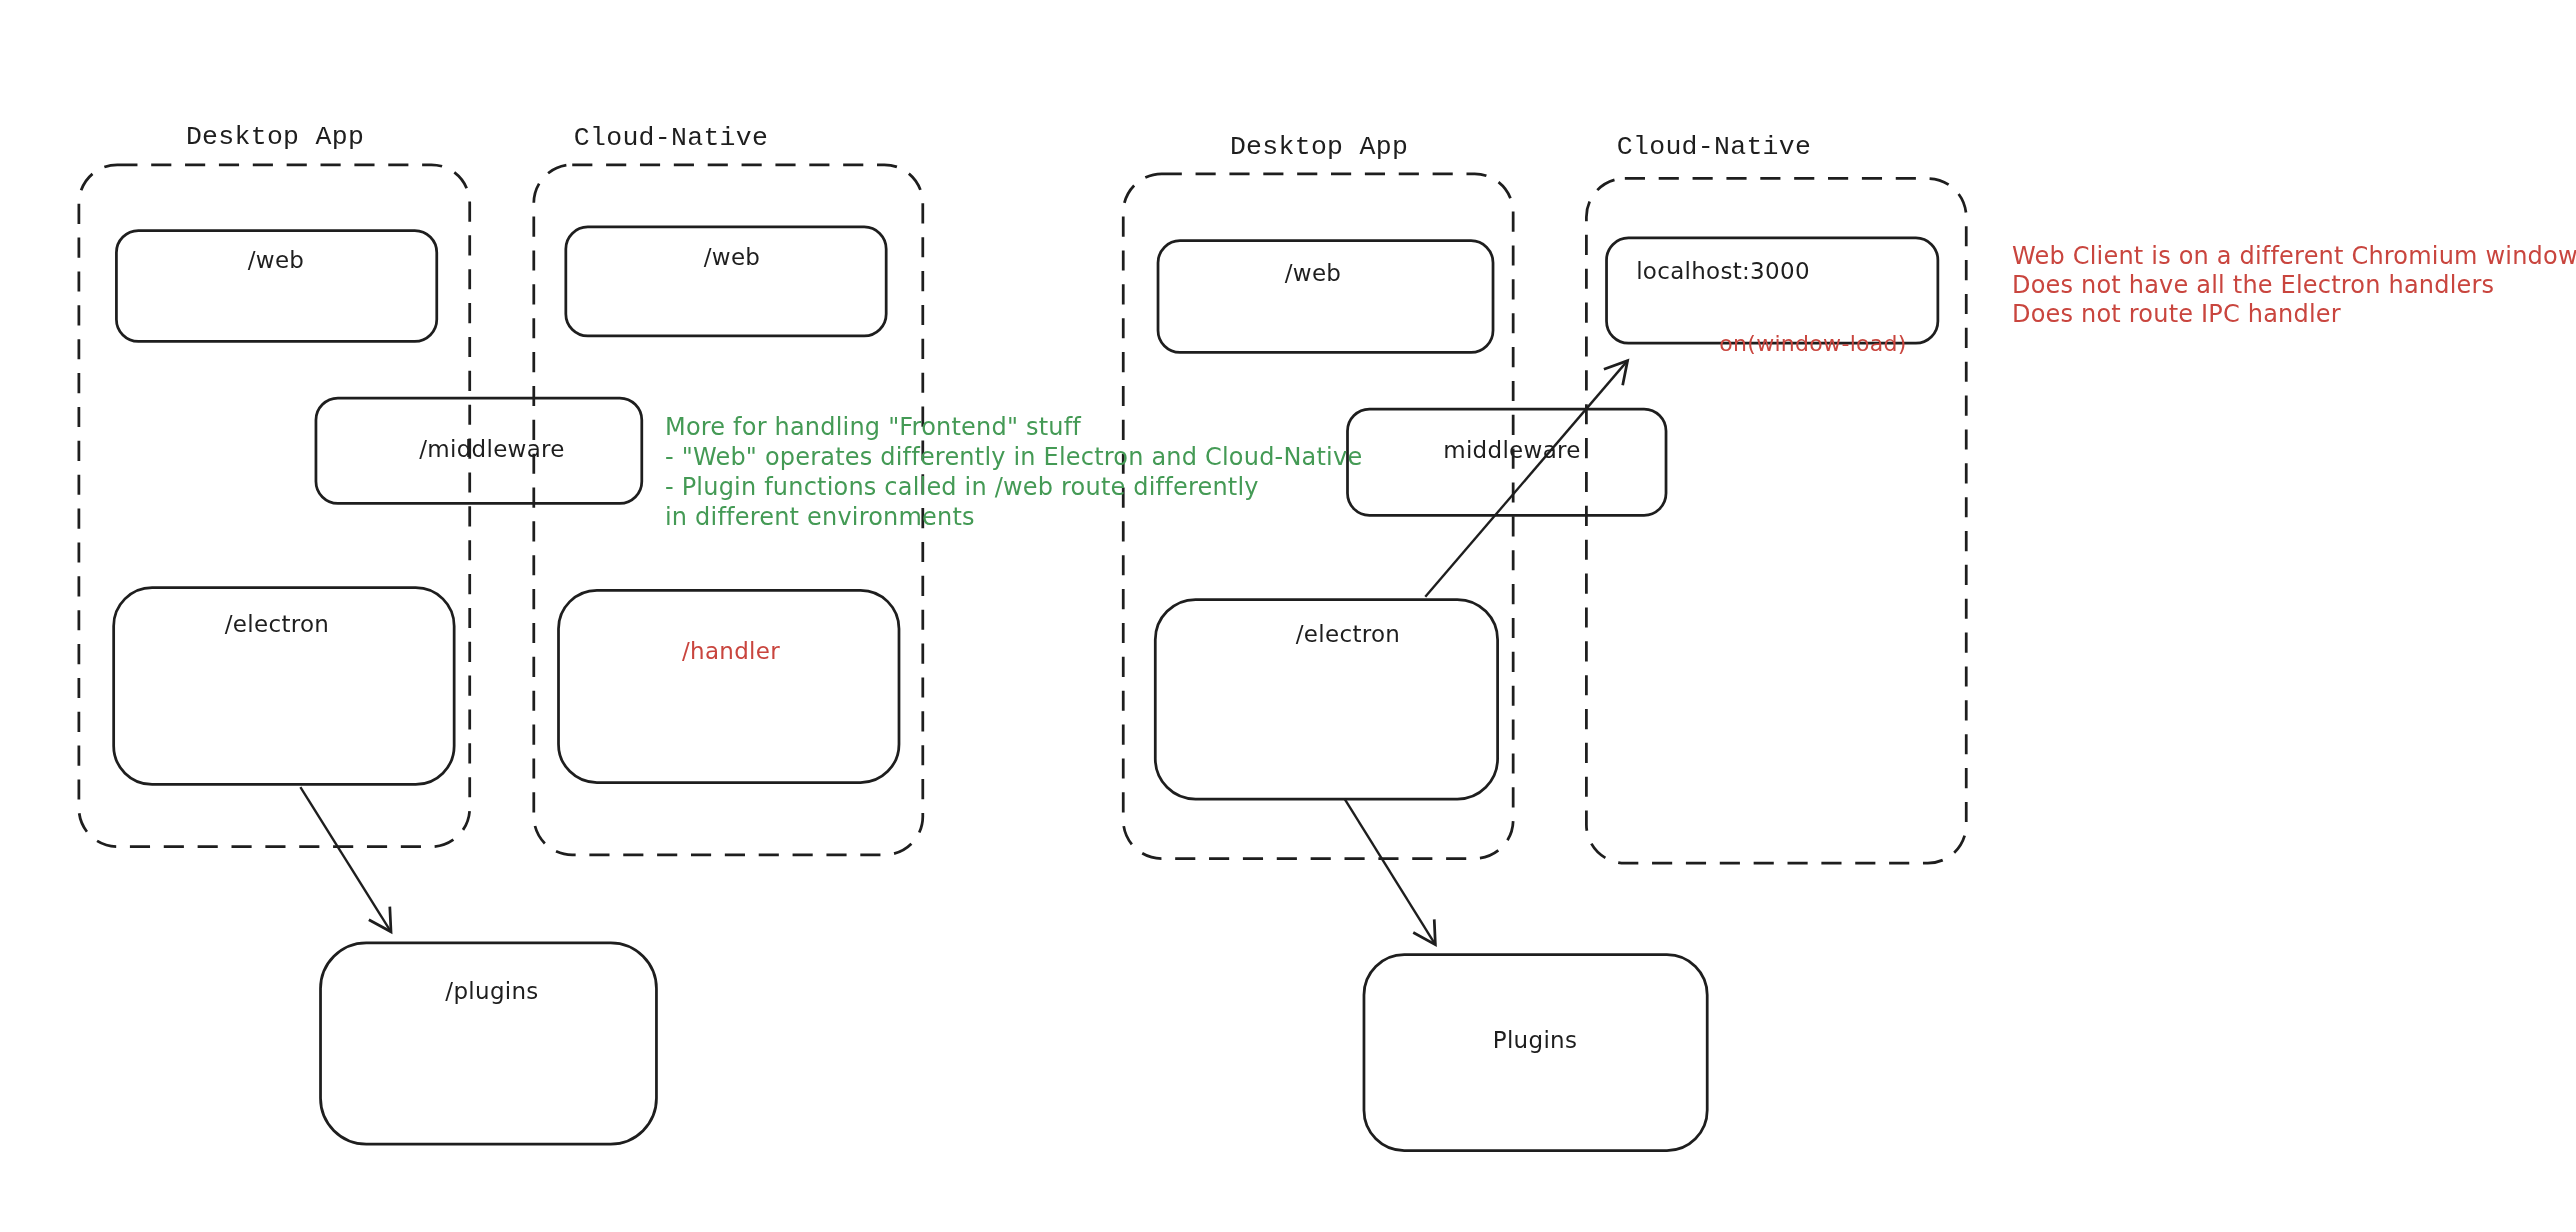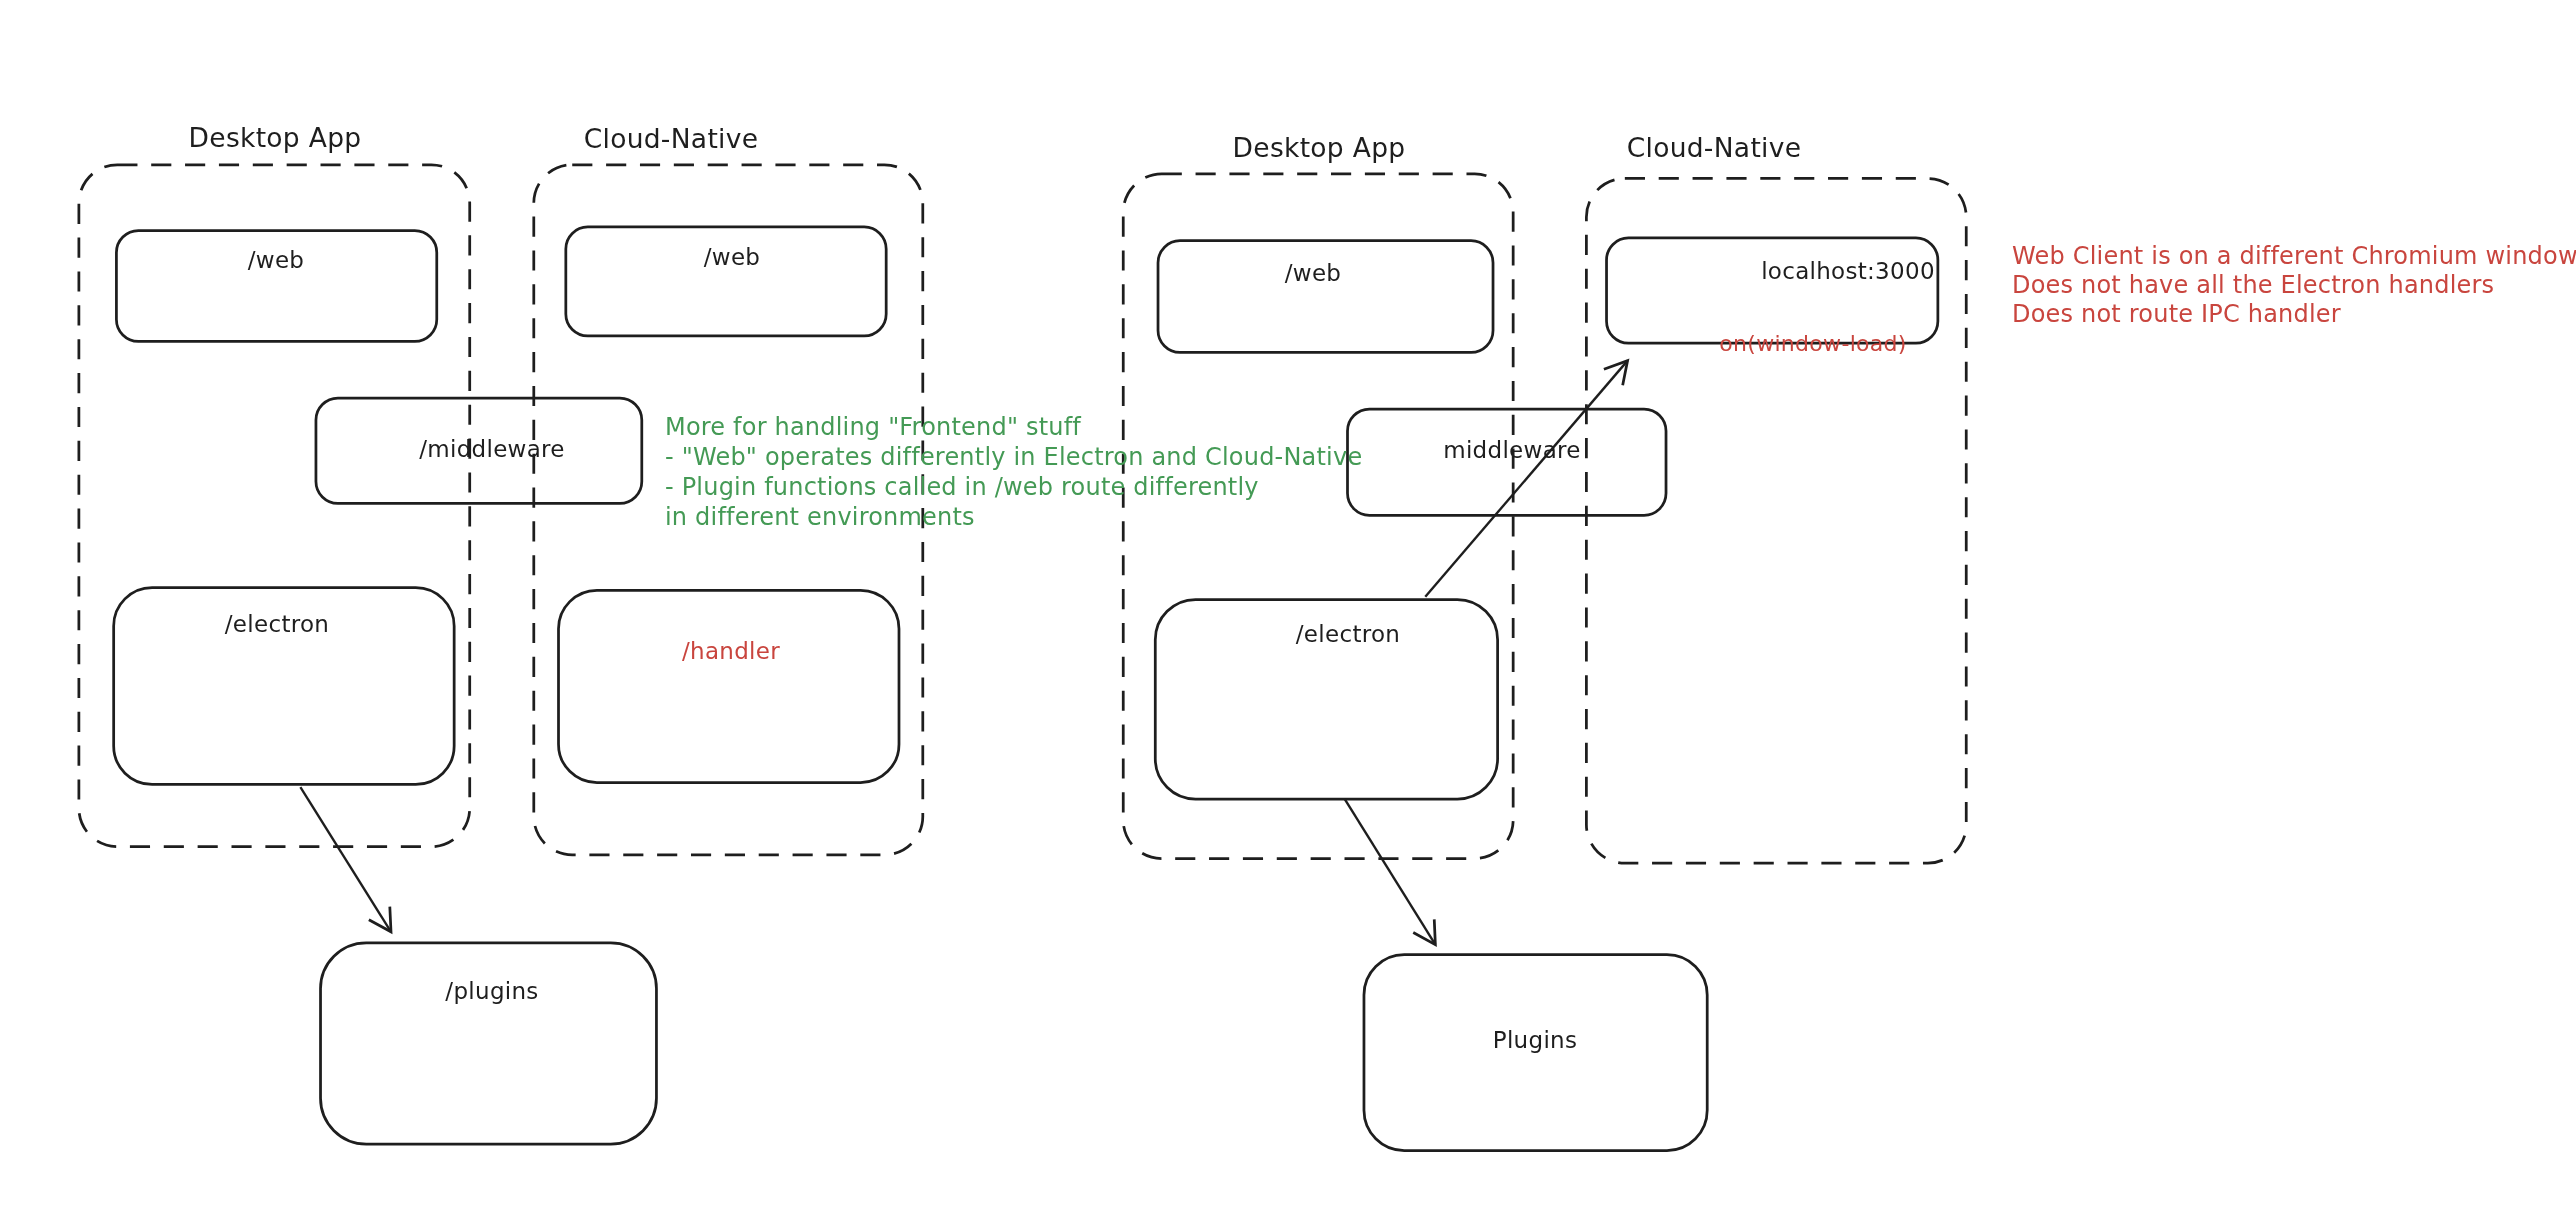--- a/index.html
+++ b/index.html
@@ -14,21 +14,21 @@
   }
   svg.layer{position:absolute;left:0;top:0;width:2576px;height:1232px;}
   .shape{fill:none;stroke:var(--ink,#1e1e1e);stroke-width:3;}
   .dashed{stroke-dasharray:22 15;}
   .arrow{fill:none;stroke:var(--ink,#1e1e1e);stroke-width:2.6;}
   .ah{stroke:var(--ink,#1e1e1e);fill:none;}
   .lbl{
     position:absolute;transform:translate(-50%,-50%);
     white-space:nowrap;font-size:23px;letter-spacing:0.3px;
   }
-  .lbl.container-title{font-size:26.5px;}
+  .lbl.container-title{font-size:26.5px;font-family:Liberation Mono, monospace;}
   .lbl.red{color:var(--red,#c9453e);margin-top:28px;}
   .lbl.small{font-size:22px;}
   .note{position:absolute;font-size:24px;letter-spacing:0.2px;}
   .note div{white-space:nowrap;}
   .note.green{color:var(--green,#449a55);line-height:30px;}
   .note.rednote{color:var(--red,#c9453e);line-height:29px;margin-left:21px;}
 </style>
 </head>
 <body>
 
@@ -76,21 +76,21 @@
   <div class="note green" style="left:665px;top:412px">
     <div>More for handling "Frontend" stuff</div>
     <div>- "Web" operates differently in Electron and Cloud-Native</div>
     <div>- Plugin functions called in /web route differently</div>
     <div>in different environments</div>
   </div>
 
   <div class="lbl container-title" style="left:1319px;top:147px">Desktop App</div>
   <div class="lbl container-title" style="left:1714px;top:147px">Cloud-Native</div>
   <div class="lbl" style="left:1313px;top:273px">/web</div>
-  <div class="lbl" style="left:1848px;top:271px">localhost:3000</div>
+  <div class="lbl" style="left:1723px;top:271px">localhost:3000</div>
   <div class="lbl red small" style="left:1813px;top:315px">on(window-load)</div>
   <div class="lbl" style="left:1512px;top:450px">middleware</div>
   <div class="lbl" style="left:1348px;top:634px">/electron</div>
   <div class="lbl" style="left:1535px;top:1040px">Plugins</div>
 
   <div class="note rednote" style="left:1991px;top:242px">
     <div>Web Client is on a different Chromium window</div>
     <div>Does not have all the Electron handlers</div>
     <div>Does not route IPC handler</div>
   </div>

